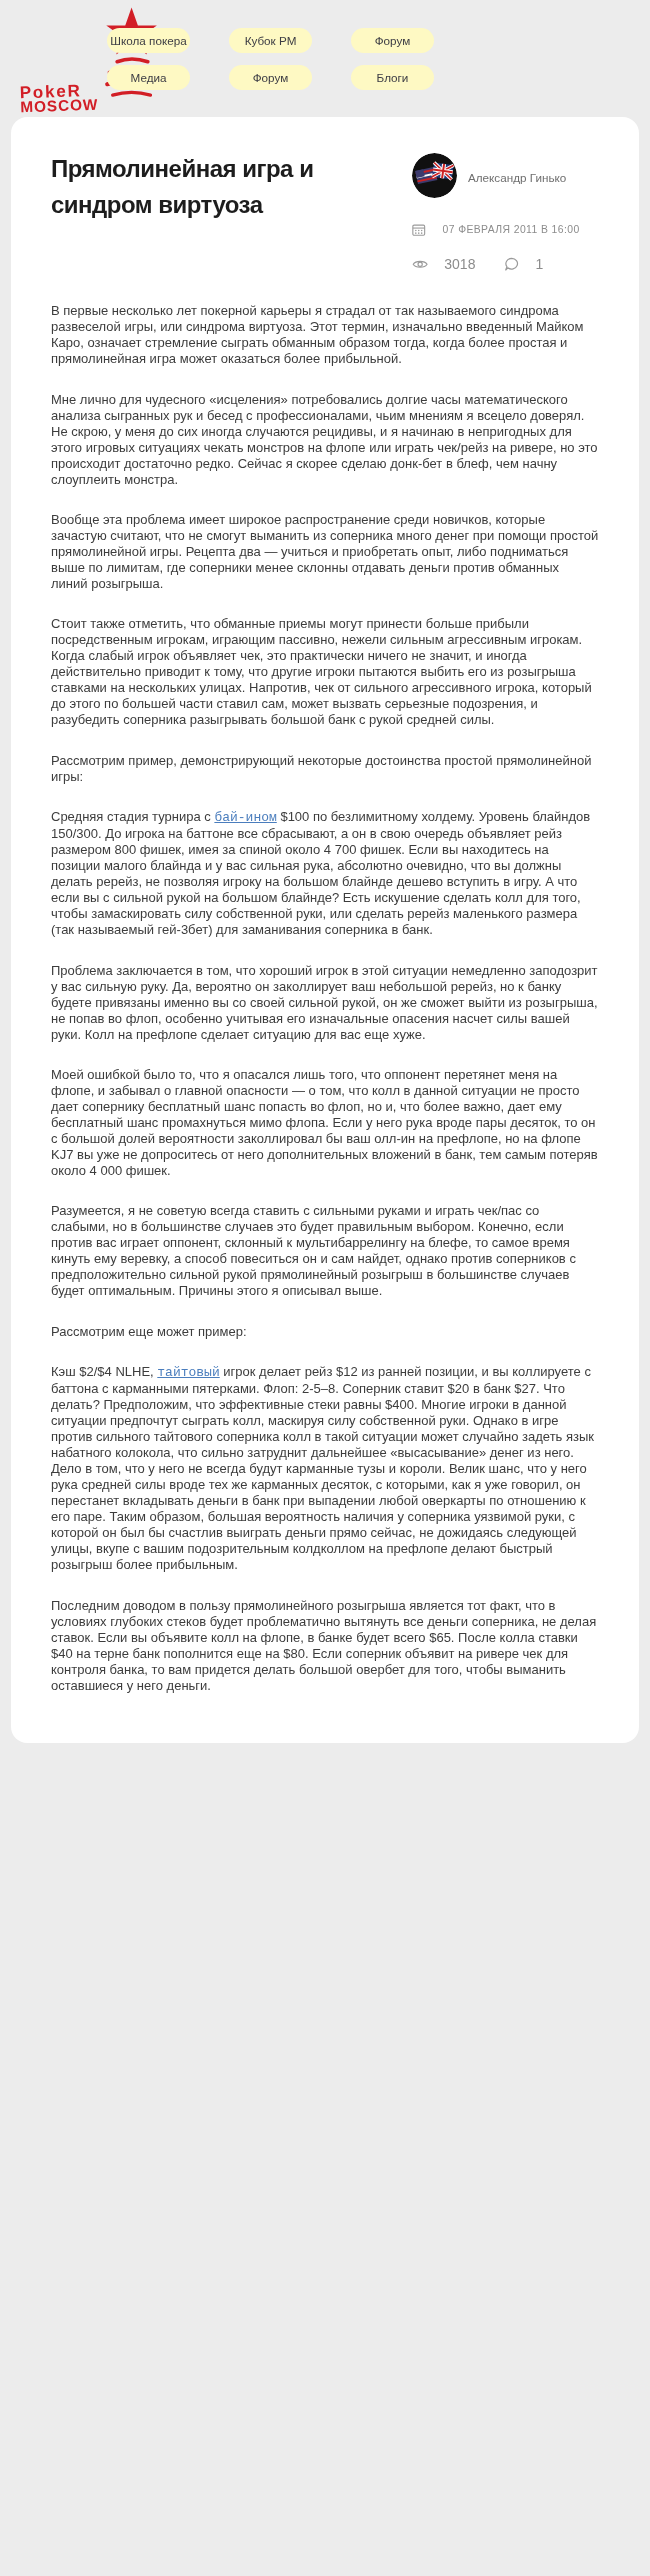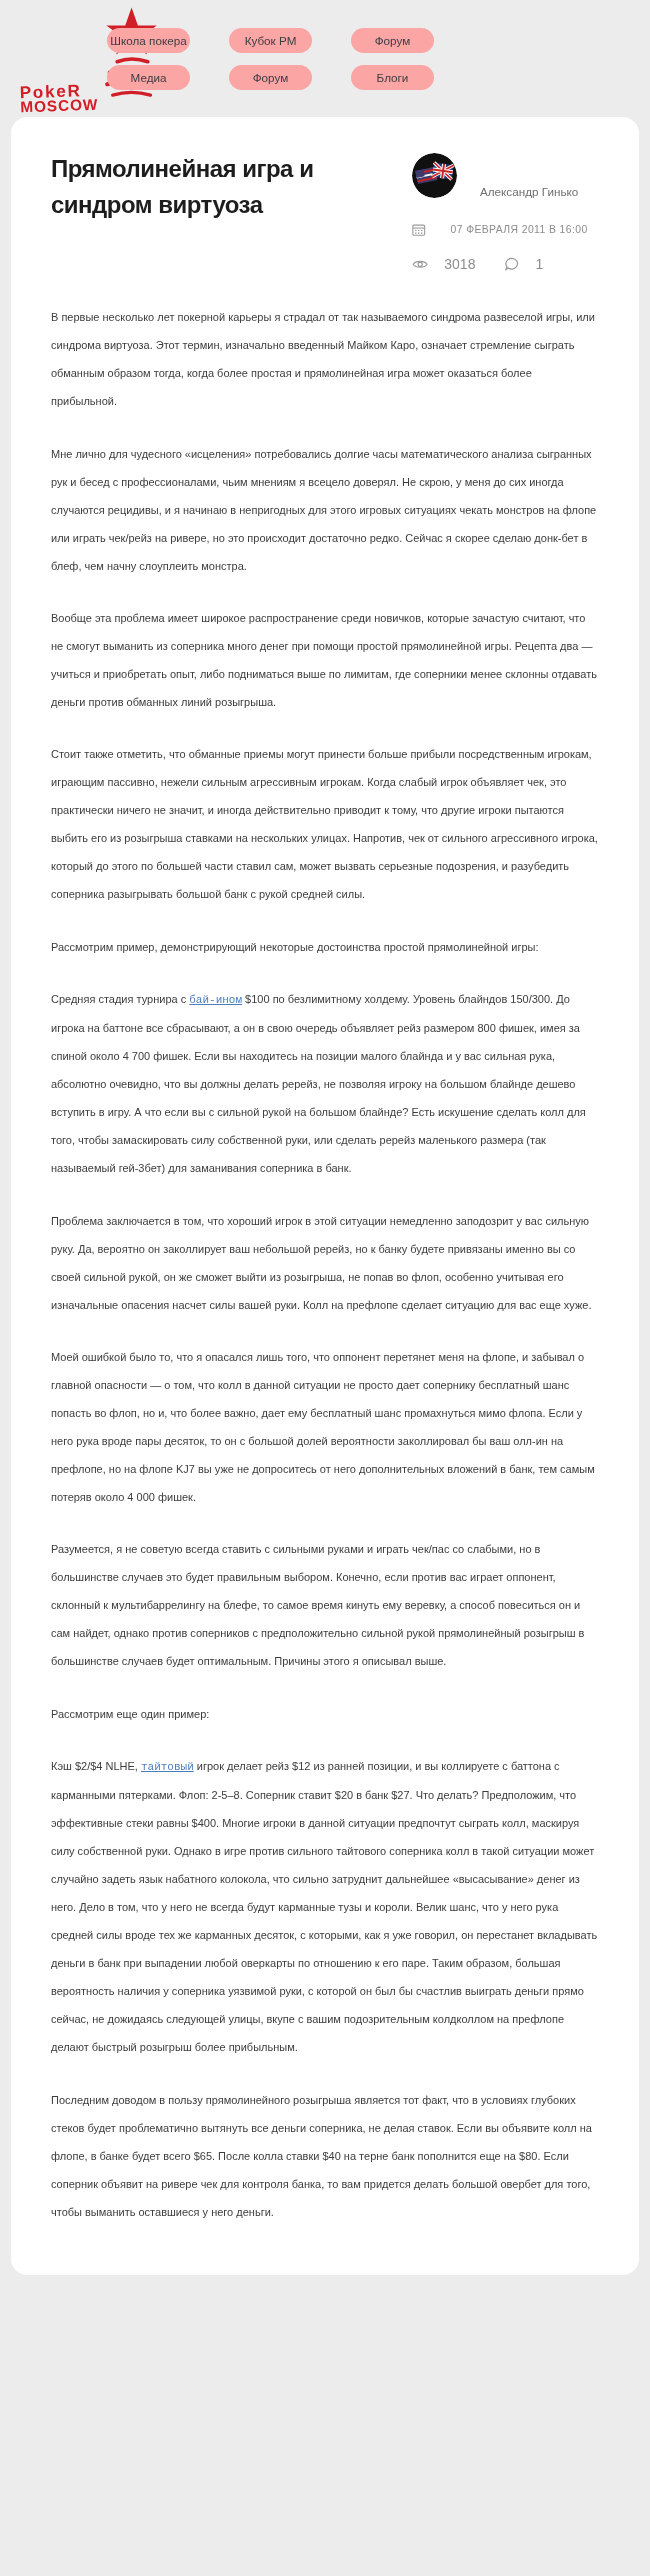--- a/index.html
+++ b/index.html
@@ -7,38 +7,38 @@
   body { font-family:"Liberation Sans","DejaVu Sans",sans-serif; }
   .page { width:650px; margin:0 auto; background:#ececec; min-height:2576px; position:relative; }
 
   
   .site-header { position:relative; height:117px; }
   .logo { position:absolute; left:16.3px; top:1.8px; width:158px; height:114px; cursor:pointer; }
   .logo-text { position:absolute; left:3.6px; top:83px; color:#d21e26; font-weight:bold; line-height:13.5px; transform:rotate(-2deg); }
   .logo-text .l1 { font-size:17px; letter-spacing:1.8px; display:block; }
   .logo-text .l2 { font-size:15.4px; letter-spacing:0.9px; display:block; }
   .nav { position:absolute; left:107px; top:28px; display:grid; grid-template-columns:repeat(3,83px); column-gap:39px; row-gap:11.7px; }
-  .nav-pill { background:#fca5a5; border-radius:13.5px; height:25px; display:flex; align-items:center; justify-content:center;
+  .nav-pill { background:#fef9c3; border-radius:13.5px; height:25px; display:flex; align-items:center; justify-content:center;
               font-size:11.7px; color:#3d3d44; cursor:pointer; white-space:nowrap; padding:0 9px; }
 
   
   .card { background:#ffffff; border-radius:16.3px; margin:0 11px; padding:34px 40px 25px; }
   .article-head { display:flex; justify-content:space-between; }
   h1.title { font-size:24px; line-height:36px; color:#1d1d1d; font-weight:bold; max-width:361px; letter-spacing:-0.5px; }
   .meta { width:213px; padding-top:1.8px; }
-  .author-row { display:flex; align-items:flex-end; gap:23px; }
+  .author-row { display:flex; align-items:center; gap:11px; }
   .avatar { width:45px; height:45px; border-radius:50%; overflow:hidden; flex:0 0 auto; cursor:pointer; }
   .author-name { font-size:11.7px; color:#6f6f6f; padding-top:3.6px; cursor:pointer; }
-  .date-row { display:flex; align-items:center; gap:25px; margin-top:25px; font-size:10.4px; letter-spacing:0.4px; color:#8c8c8c; }
+  .date-row { display:flex; align-items:center; gap:17px; margin-top:25px; font-size:10.4px; letter-spacing:0.4px; color:#8c8c8c; }
   .stats-row { display:flex; align-items:center; gap:16px; margin-top:20px; font-size:14px; color:#8c8c8c; }
   .stats-row .num { margin-right:12.6px; }
 
   
   .article-body { margin-top:31px; }
-  .para { font-size:11px; line-height:28px; color:#3d3d3d; margin:0 0 24.4px; max-width:560px; }
+  .para { font-size:13px; line-height:16px; color:#3d3d3d; margin:0 0 24.4px; max-width:560px; }
   .para a { color:#4a7dbd; text-decoration:underline; cursor:pointer;font-family:Liberation Mono, monospace; }
 </style>
 </head>
 <body>
 
 <div class="page">
 
   <header class="site-header">
     <div class="logo">
       <svg width="158" height="114" viewBox="0 0 175 126">
@@ -123,21 +123,21 @@
     <div class="article-body" id="article-body">
         <p class="para "><span>В первые несколько лет покерной карьеры я страдал от так называемого синдрома развеселой игры, или синдрома виртуоза. Этот термин, изначально введенный Майком Каро, означает стремление сыграть обманным образом тогда, когда более простая и прямолинейная игра может оказаться более прибыльной.</span></p>
         <p class="para "><span>Мне лично для чудесного «исцеления» потребовались долгие часы математического анализа сыгранных рук и бесед с профессионалами, чьим мнениям я всецело доверял. Не скрою, у меня до сих иногда случаются рецидивы, и я начинаю в непригодных для этого игровых ситуациях чекать монстров на флопе или играть чек/рейз на ривере, но это происходит достаточно редко. Сейчас я скорее сделаю донк-бет в блеф, чем начну слоуплеить монстра.</span></p>
         <p class="para "><span>Вообще эта проблема имеет широкое распространение среди новичков, которые зачастую считают, что не смогут выманить из соперника много денег при помощи простой прямолинейной игры. Рецепта два — учиться и приобретать опыт, либо подниматься выше по лимитам, где соперники менее склонны отдавать деньги против обманных линий розыгрыша.</span></p>
         <p class="para "><span>Стоит также отметить, что обманные приемы могут принести больше прибыли посредственным игрокам, играющим пассивно, нежели сильным агрессивным игрокам. Когда слабый игрок объявляет чек, это практически ничего не значит, и иногда действительно приводит к тому, что другие игроки пытаются выбить его из розыгрыша ставками на нескольких улицах. Напротив, чек от сильного агрессивного игрока, который до этого по большей части ставил сам, может вызвать серьезные подозрения, и разубедить соперника разыгрывать большой банк с рукой средней силы.</span></p>
         <p class="para "><span>Рассмотрим пример, демонстрирующий некоторые достоинства простой прямолинейной игры:</span></p>
         <p class="para "><span>Средняя стадия турнира с </span><a>бай-ином</a><span> $100 по безлимитному холдему. Уровень блайндов 150/300. До игрока на баттоне все сбрасывают, а он в свою очередь объявляет рейз размером 800 фишек, имея за спиной около 4 700 фишек. Если вы находитесь на позиции малого блайнда и у вас сильная рука, абсолютно очевидно, что вы должны делать ререйз, не позволяя игроку на большом блайнде дешево вступить в игру. А что если вы с сильной рукой на большом блайнде? Есть искушение сделать колл для того, чтобы замаскировать силу собственной руки, или сделать ререйз маленького размера (так называемый гей-3бет) для заманивания соперника в банк.</span></p>
         <p class="para "><span>Проблема заключается в том, что хороший игрок в этой ситуации немедленно заподозрит у вас сильную руку. Да, вероятно он заколлирует ваш небольшой ререйз, но к банку будете привязаны именно вы со своей сильной рукой, он же сможет выйти из розыгрыша, не попав во флоп, особенно учитывая его изначальные опасения насчет силы вашей руки. Колл на префлопе сделает ситуацию для вас еще хуже.</span></p>
         <p class="para "><span>Моей ошибкой было то, что я опасался лишь того, что оппонент перетянет меня на флопе, и забывал о главной опасности — о том, что колл в данной ситуации не просто дает сопернику бесплатный шанс попасть во флоп, но и, что более важно, дает ему бесплатный шанс промахнуться мимо флопа. Если у него рука вроде пары десяток, то он с большой долей вероятности заколлировал бы ваш олл-ин на префлопе, но на флопе KJ7 вы уже не допроситесь от него дополнительных вложений в банк, тем самым потеряв около 4 000 фишек.</span></p>
         <p class="para "><span>Разумеется, я не советую всегда ставить с сильными руками и играть чек/пас со слабыми, но в большинстве случаев это будет правильным выбором. Конечно, если против вас играет оппонент, склонный к мультибаррелингу на блефе, то самое время кинуть ему веревку, а способ повеситься он и сам найдет, однако против соперников с предположительно сильной рукой прямолинейный розыгрыш в большинстве случаев будет оптимальным. Причины этого я описывал выше.</span></p>
-        <p class="para "><span>Рассмотрим еще один пример:</span></p>
+        <p class="para "><span>Рассмотрим еще может пример:</span></p>
         <p class="para "><span>Кэш $2/$4 NLHE, </span><a>тайтовый</a><span> игрок делает рейз $12 из ранней позиции, и вы коллируете с баттона с карманными пятерками. Флоп: 2-5–8. Соперник ставит $20 в банк $27. Что делать? Предположим, что эффективные стеки равны $400. Многие игроки в данной ситуации предпочтут сыграть колл, маскируя силу собственной руки. Однако в игре против сильного тайтового соперника колл в такой ситуации может случайно задеть язык набатного колокола, что сильно затруднит дальнейшее «высасывание» денег из него. Дело в том, что у него не всегда будут карманные тузы и короли. Велик шанс, что у него рука средней силы вроде тех же карманных десяток, с которыми, как я уже говорил, он перестанет вкладывать деньги в банк при выпадении любой оверкарты по отношению к его паре. Таким образом, большая вероятность наличия у соперника уязвимой руки, с которой он был бы счастлив выиграть деньги прямо сейчас, не дожидаясь следующей улицы, вкупе с вашим подозрительным колдколлом на префлопе делают быстрый розыгрыш более прибыльным.</span></p>
         <p class="para "><span>Последним доводом в пользу прямолинейного розыгрыша является тот факт, что в условиях глубоких стеков будет проблематично вытянуть все деньги соперника, не делая ставок. Если вы объявите колл на флопе, в банке будет всего $65. После колла ставки $40 на терне банк пополнится еще на $80. Если соперник объявит на ривере чек для контроля банка, то вам придется делать большой овербет для того, чтобы выманить оставшиеся у него деньги.</span></p>
       </div>
 
   </main>
 
 </div>
 
 
 </body></html>

